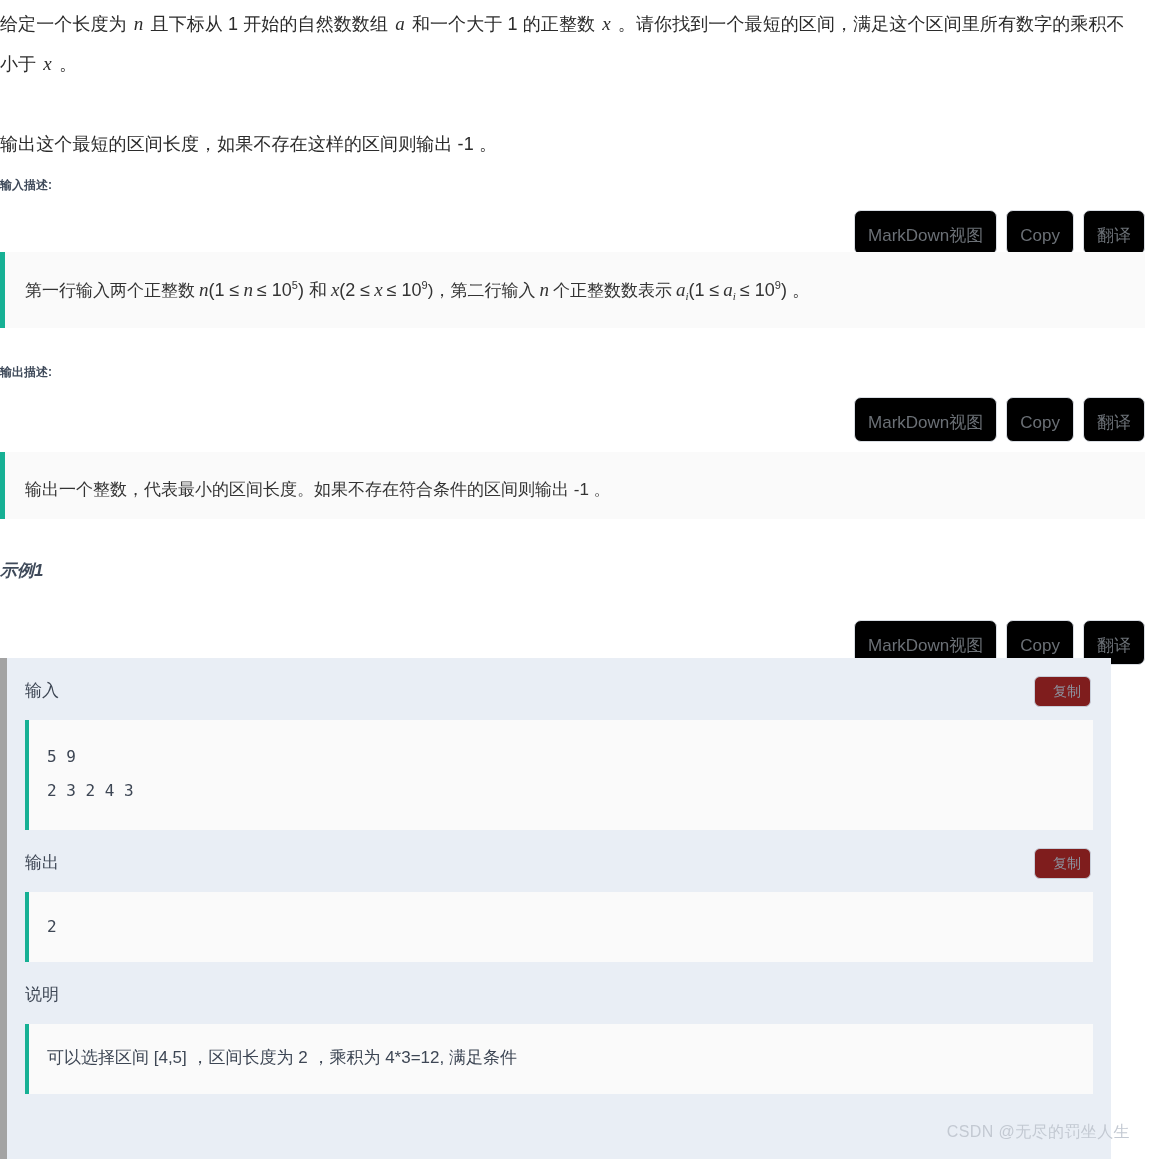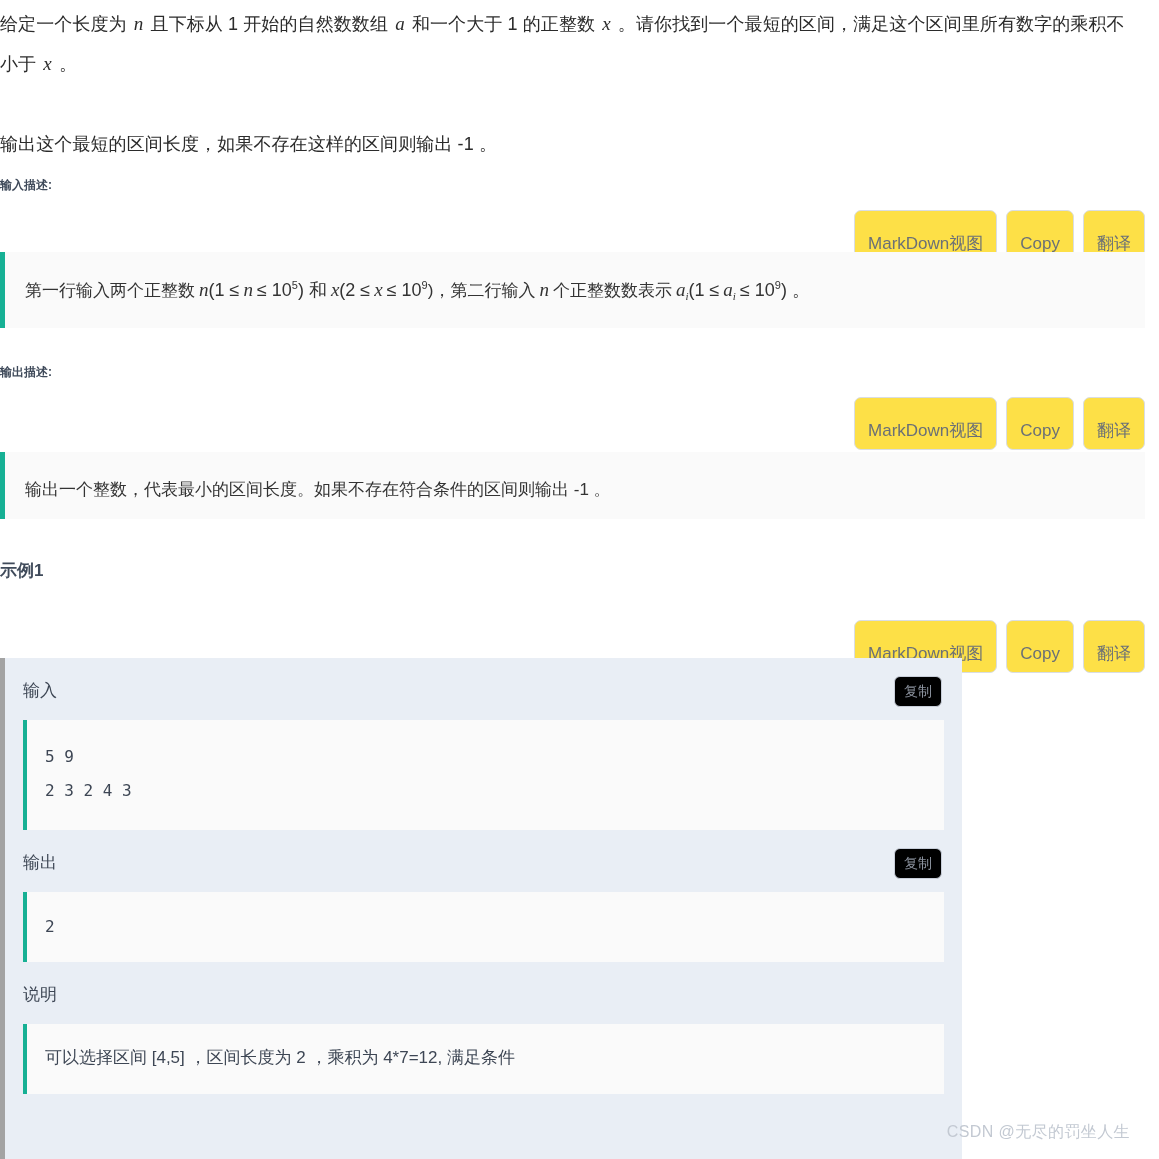--- a/index.html
+++ b/index.html
@@ -53,42 +53,42 @@
   .sec-heading {
     font-size: 12px;
     font-weight: bold;
     color: #3f4a5a;
     margin: 0;
     padding: 0;
     line-height: 26px;
   }
   .sec-heading.h-input  { position: absolute; top: 172px; left: 0; }
   .sec-heading.h-output { position: absolute; top: 359px; left: 0; }
-  .sec-heading.h-sample { position: absolute; top: 558px; left: 0; font-size: 17px; }
+  .sec-heading.h-sample { position: absolute; top: 558px; left: 0; font-size: 17px; font-style: italic; }
 
   
   .btn-row {
     position: absolute;
     right: 14px;
     display: flex;
     gap: 9px;
     align-items: center;
   }
   .btn-row.r1 { top: 210px; }
   .btn-row.r2 { top: 397px; }
   .btn-row.r3 { top: 620px; }
 
   .tool-btn {
     border: 1px solid #d9dde3;
     border-radius: 7px;
-    background: #fde047;
+    background: #000000;
     color: #6b7076;
     font-size: 17px;
     line-height: 1;
-    padding: 24px 13px 10px 13px;
+    padding: 16px 13px 10px 13px;
     font-family: "Liberation Sans", "DejaVu Sans", sans-serif;
     white-space: nowrap;
     cursor: pointer;
   }
 
   
   .desc-box {
     position: absolute;
     left: 0;
     width: 1145px;
@@ -126,47 +126,47 @@
     font-family: "Liberation Serif", "DejaVu Serif", serif;
     font-style: italic;
   }
   .sp { display: inline-block; width: 4px; }
 
   
   .sample-panel {
     position: absolute;
     top: 658px;
     left: 0;
-    width: 962px;
+    width: 1111px;
     height: 501px;
     background: #e9eef5;
-    border-left: 5px solid #a3a3a3;
+    border-left: 7px solid #a3a3a3;
     padding: 0;
   }
   .sample-block {
     position: relative;
     padding: 22px 18px 0 18px;
   }
   .sample-label {
     font-size: 17px;
     color: #3d4654;
     line-height: 22px;
     margin: 0 0 18px 0;
   }
   .copy-btn {
     position: absolute;
     right: 20px;
     top: 18px;
     border: 1px solid #c8ced9;
     border-radius: 6px;
-    background: #000000;
+    background: #7f1d1d;
     color: #8d94a0;
     font-size: 14px;
     line-height: 1;
-    padding: 7px 9px 8px 9px;
+    padding: 7px 9px 8px 18px;
     font-family: "Liberation Sans", "DejaVu Sans", sans-serif;
     cursor: pointer;
   }
   .code-box {
     background: #fafafa;
     border-left: 4px solid #16b094;
     padding: 18px 16px 18px 18px;
     font-family: "DejaVu Sans Mono", "Liberation Mono", monospace;
     font-size: 16px;
     line-height: 34px;
@@ -261,20 +261,20 @@
     </div>
 
     <div class="sample-block">
       <div class="sample-label">输出</div>
       <button class="copy-btn">复制</button>
       <div class="code-box">2</div>
     </div>
 
     <div class="sample-block">
       <div class="sample-label">说明</div>
-      <div class="note-box">可以选择区间 [4,5] ，区间长度为 2 ，乘积为 4*7=12, 满足条件</div>
+      <div class="note-box">可以选择区间 [4,5] ，区间长度为 2 ，乘积为 4*3=12, 满足条件</div>
     </div>
 
   </div>
 
   <div class="watermark">CSDN @无尽的罚坐人生</div>
 
 </div>
 
 </body></html>

